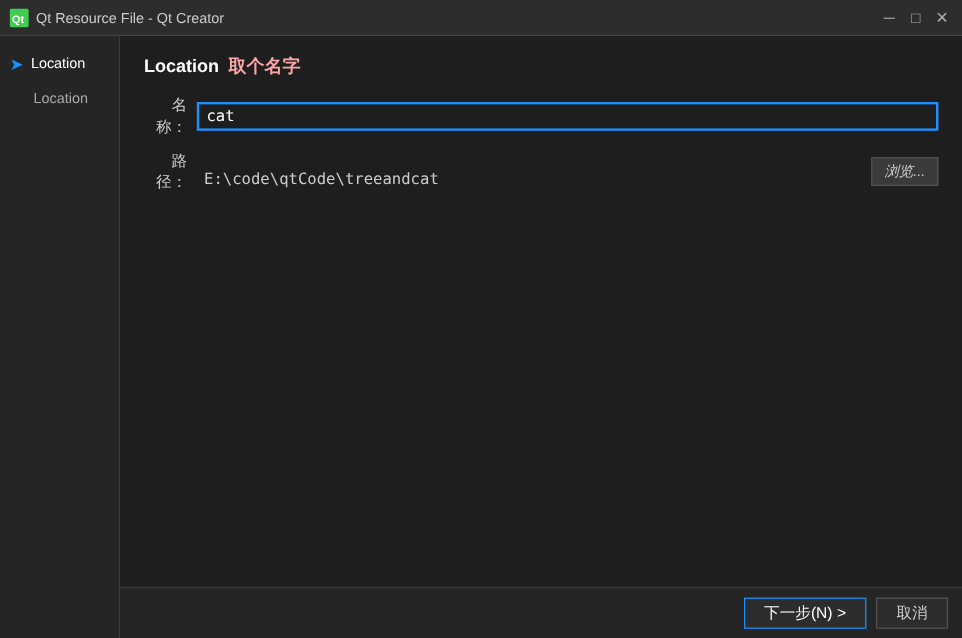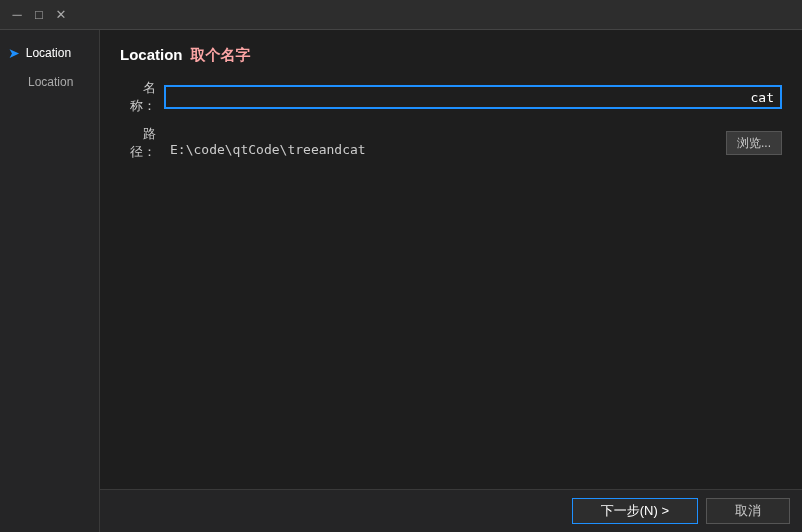--- a/index.html
+++ b/index.html
@@ -134,74 +134,82 @@
     .form-input {
       flex: 1;
       background: #1e1e1e;
       border: 2px solid #1e90ff;
       color: #fff;
       font-size: 13px;
       font-family: "Consolas", monospace;
       padding: 3px 6px;
       outline: none;
       height: 24px;
-      text-align: right;
     }
     .form-value {
       flex: 1;
       color: #ccc;
       font-family: "Consolas", monospace;
       font-size: 13px;
       padding: 3px 6px;
       margin-top: 12px;
     }
     .browse-btn {
       background: #3a3a3a;
       border: 1px solid #555;
       color: #ccc;
       font-size: 12px;
       padding: 3px 10px;
       cursor: pointer;
       height: 24px;
       white-space: nowrap;
+      font-style: italic;
     }
 
     
     .spacer { flex: 1; }
 
     
     .bottom-bar {
       display: flex;
       justify-content: flex-end;
       align-items: center;
       gap: 8px;
       padding: 8px 12px;
       border-top: 1px solid #3a3a3a;
       background: #252526;
     }
     .bottom-btn {
       background: #2d2d2d;
       border: 1px solid #555;
       color: #ccc;
       font-size: 13px;
-      padding: 4px 28px;
+      padding: 4px 16px;
       cursor: pointer;
       height: 26px;
       display: flex;
       align-items: center;
     }
     .bottom-btn.next {
       border-color: #1e90ff;
       color: #fff;
     }
   </style>
 </head>
 <body>
 
 <div class="title-bar">
+  <div class="title-bar-left">
+
+    <svg class="title-bar-icon" viewBox="0 0 16 16">
+      <rect width="16" height="16" rx="2" fill="#41cd52"></rect>
+      <text x="2" y="12" font-size="9" fill="white" font-weight="bold">Qt</text>
+    </svg>
+    <span class="title-bar-text">Qt Resource File - Qt Creator</span>
+  </div>
   <div class="title-bar-controls">
     <button class="title-btn">─</button>
     <button class="title-btn">□</button>
     <button class="title-btn">✕</button>
   </div>
 </div>
 
 <div class="dialog-body">
 
   <div class="sidebar">

